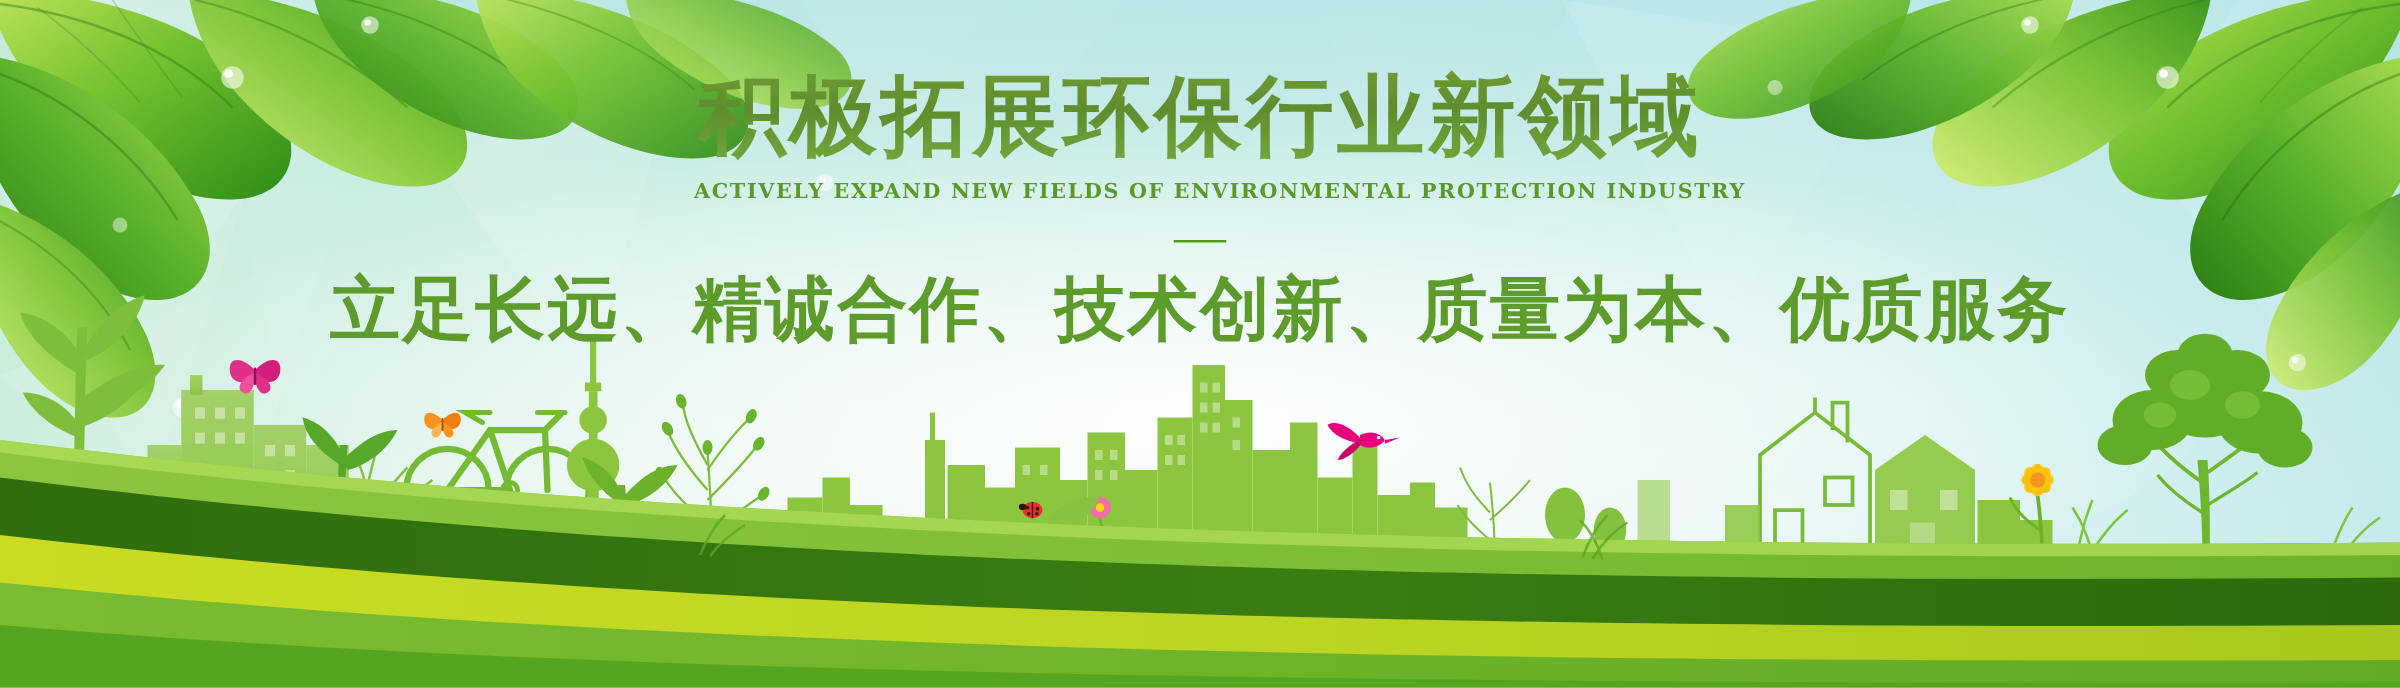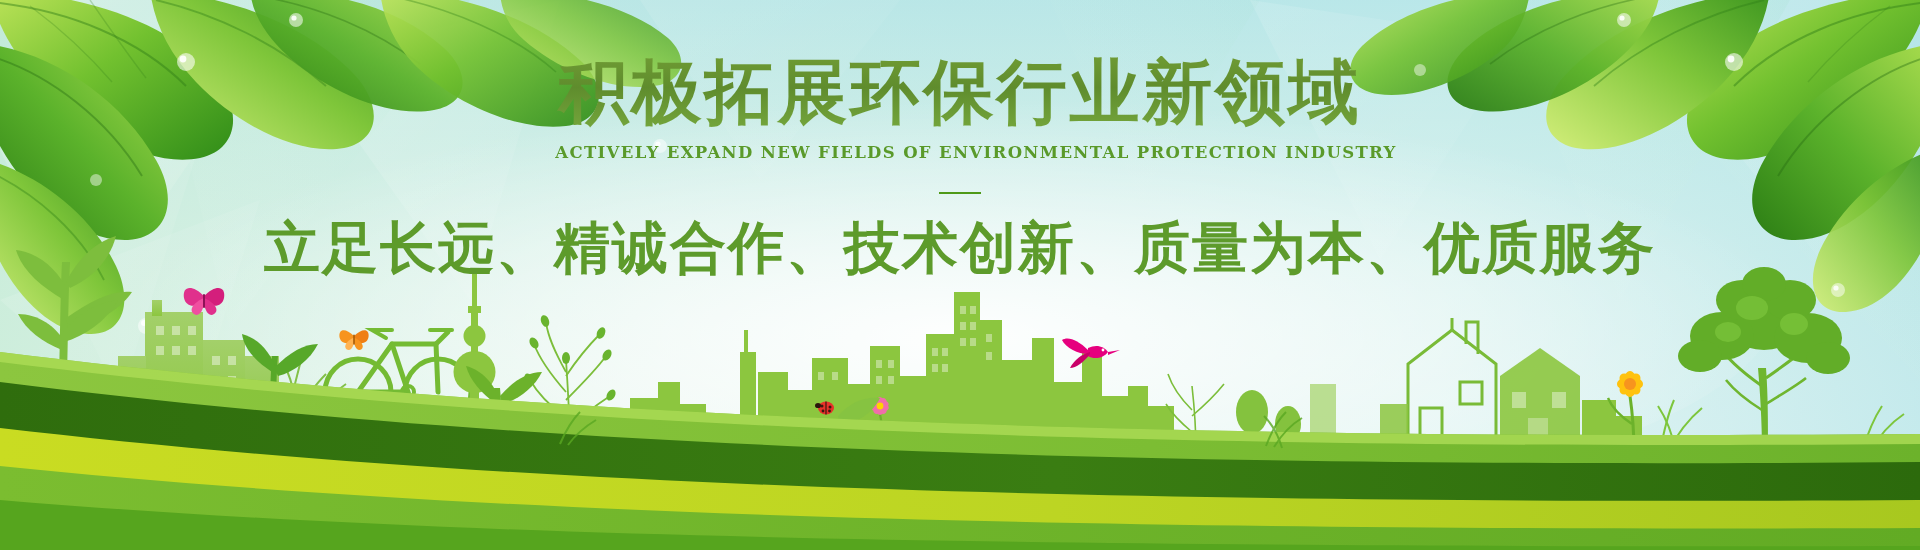--- a/index.html
+++ b/index.html
@@ -20,21 +20,21 @@
     position:absolute;left:0;top:0;width:1920px;height:550px;
     z-index:40;pointer-events:none;
     text-align:center;
   }
   #text-block > *{pointer-events:auto;}
   #main-title{
     position:absolute;top:56px;left:0;width:1920px;
     font-size:70px;line-height:1.06;
     font-weight:700;
     letter-spacing:3px;
-    font-family:Liberation Serif, serif;
+    font-family:Liberation Sans, sans-serif;
     background:linear-gradient(180deg,#6f9b34 0%,#5f8c2d 42%,#74a63c 100%);
     -webkit-background-clip:text;background-clip:text;
     color:#5f8c2d;
     -webkit-text-fill-color:transparent;
     text-shadow:none;
     white-space:nowrap;
   }
   #sub-title{
     position:absolute;top:143px;left:0;width:1920px;
     font-size:16.5px;

